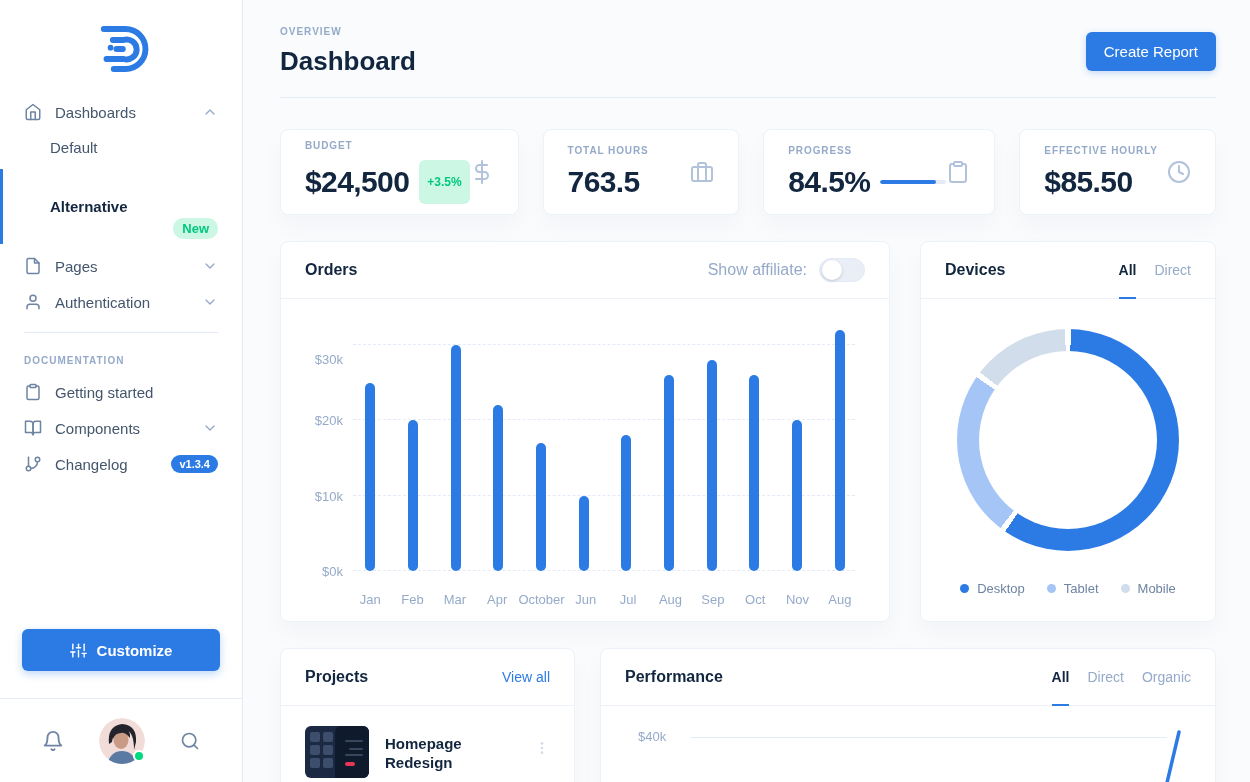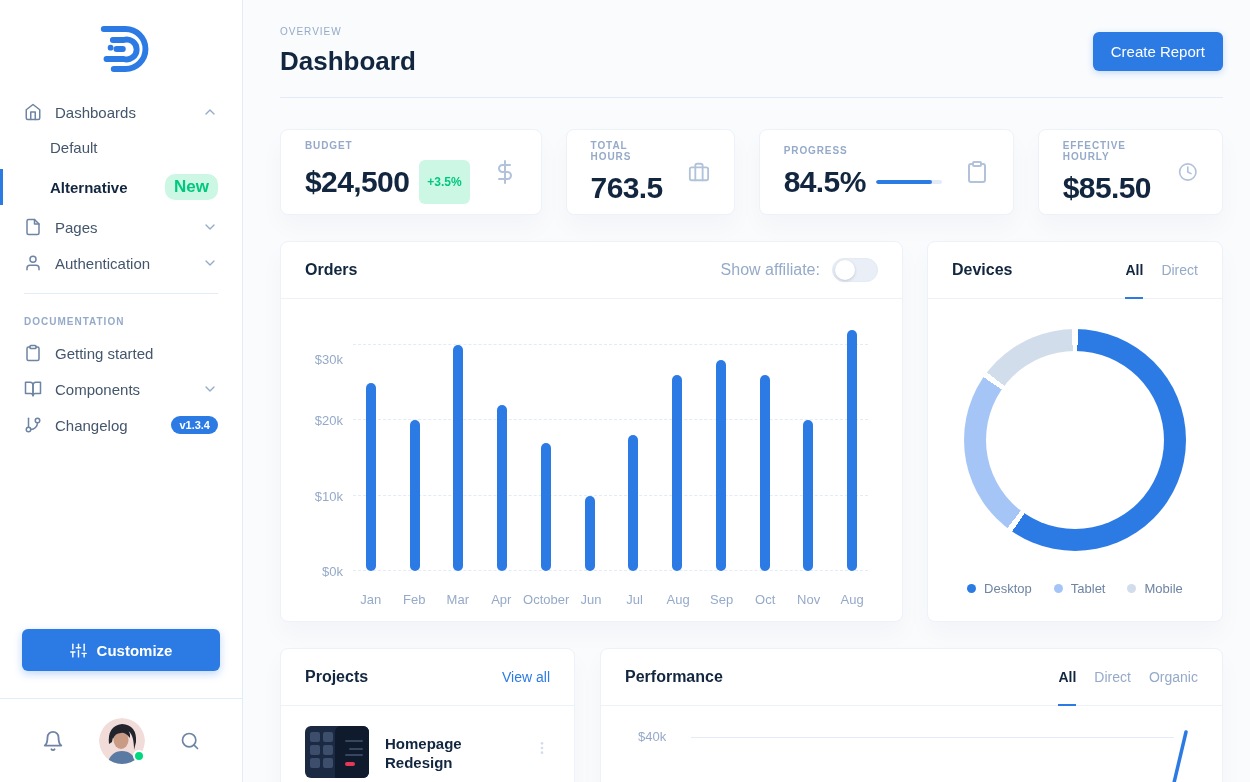--- a/index.html
+++ b/index.html
@@ -16,22 +16,22 @@
   .sidebar { width:243px; min-width:243px; background:#fff; border-right:1px solid #E3EBF6;
              display:flex; flex-direction:column; height:782px; }
   .logo-wrap { margin:20px auto 16px; }
   .nav { font-size:15px; }
   .nav-item { display:flex; align-items:center; gap:13px; padding:9px 24px; color:#44566C; cursor:pointer; }
   .nav-item .icn { width:18px; height:18px; color:#6E84A3; flex:none; }
   .chev { margin-left:auto; color:#95AAC9; width:16px; height:16px; }
   .sub-item { position:relative; display:flex; align-items:center; padding:9px 24px 9px 50px; color:#44566C; cursor:pointer; }
   .sub-item.active { color:#12263F; font-weight:700; }
   .sub-item.active::before { content:""; position:absolute; left:0; top:4px; bottom:4px; width:3px; background:#2C7BE5; }
-  .badge-soft { margin-left:auto; background:#CCF7E5; color:#00C87E; font-size:17px; font-weight:600;
-                padding:3px 9px; border-radius:10px; }
+  .badge-soft { margin-left:auto; background:#CCF7E5; color:#00C87E; font-size:13px; font-weight:600;
+                padding:3px 9px; border-radius:10px;margin-top:44px; }
   .badge-solid { margin-left:auto; background:#2C7BE5; color:#fff; font-size:11px; font-weight:700;
                  padding:3px 8px; border-radius:10px; }
   .side-hr { border:none; border-top:1px solid #E3EBF6; margin:12px 24px; }
   .section-heading { font-size:10px; font-weight:700; letter-spacing:.1em; color:#95AAC9;
                      text-transform:uppercase; padding:10px 24px 8px; }
   .side-spacer { flex:1; }
   .customize-btn { margin:0 22px 27px; height:42px; background:#2C7BE5; color:#fff; border:none;
                    border-radius:6px; font-size:15px; font-weight:600; display:flex; align-items:center;
                    justify-content:center; gap:10px; cursor:pointer; font-family:inherit;
                    box-shadow:0 3px 8px rgba(44,123,229,.3); }
@@ -40,45 +40,45 @@
   .icon-btn { color:#6E84A3; background:none; border:none; cursor:pointer; padding:0; }
   .avatar-wrap { position:relative; width:46px; height:46px; cursor:pointer; }
   .avatar-wrap svg { border-radius:50%; }
   .status-dot { position:absolute; right:0; bottom:2px; width:12px; height:12px; border-radius:50%;
                 background:#00D97E; border:2px solid #fff; }
 
   
   .main { flex:1; padding:0 34px 0 37px; display:flex; flex-direction:column; }
   .page-header { display:flex; align-items:center; justify-content:space-between;
                  padding:26px 0 20px; border-bottom:1px solid #E3EBF6; margin-bottom:31px; }
-  .pretitle { font-size:10px; font-weight:400; letter-spacing:.1em; color:#95AAC9; margin-bottom:9px; }
+  .pretitle { font-size:10px; font-weight:700; letter-spacing:.1em; color:#95AAC9; margin-bottom:9px; }
   .page-title { font-size:26px; font-weight:700; color:#12263F; }
   .primary-btn { background:#2C7BE5; color:#fff; border:none; border-radius:6px; font-size:15px;
                  padding:11px 18px; cursor:pointer; font-family:inherit; box-shadow:0 2px 6px rgba(44,123,229,.25); }
 
   .card { background:#fff; border:1px solid #EDF2F9; border-radius:8px;
           box-shadow:0 12px 24px rgba(18,38,63,.03); }
   .card-header { display:flex; align-items:center; justify-content:space-between;
                  height:57px; padding:0 24px; border-bottom:1px solid #EDF2F9; }
   .card-title { font-size:16px; font-weight:700; color:#12263F; }
 
   
   .stats-row { display:grid; grid-template-columns:repeat(4,1fr); gap:24px; margin-bottom:26px; }
-  .stat-card { padding:19px 24px; display:flex; align-items:center; justify-content:space-between; height:86px;gap:23px; }
+  .stat-card { padding:19px 24px; display:flex; align-items:center; justify-content:space-between; height:86px; }
   .stat-label { font-size:10px; font-weight:700; letter-spacing:.09em; color:#95AAC9; margin-bottom:9px; }
   .stat-value-row { display:flex; align-items:center; gap:10px; }
   .stat-value { font-size:30px; font-weight:700; color:#12263F; letter-spacing:-.02em; }
   .stat-icon { color:#B1C2DA; width:24px; height:24px; }
   .delta-badge { background:#CCF7E5; color:#00C87E; font-size:12px; font-weight:600;
                  padding:15px 8px; border-radius:6px; }
   .mini-progress { width:66px; height:4px; background:#E3EBF6; border-radius:2px; overflow:hidden; }
   .mini-progress > div { height:100%; background:#2C7BE5; border-radius:2px; }
 
   
-  .charts-row { display:grid; grid-template-columns:1fr 296px; gap:24px; }
+  .charts-row { display:grid; grid-template-columns:1fr 296px; gap:30px; }
   .toggle-row { display:flex; align-items:center; gap:12px; color:#95AAC9; font-size:16px; }
   .toggle { width:46px; height:24px; border-radius:12px; background:#E9EEF7; position:relative;
             cursor:pointer; border:1px solid #E3EBF6; }
   .toggle-knob { position:absolute; left:2px; top:1px; width:20px; height:20px; border-radius:50%;
                  background:#fff; box-shadow:0 1px 3px rgba(18,38,63,.2); }
 
   .orders-body { padding:26px 24px 14px; }
   .chart-wrap { position:relative; height:282px; }
   .grid-line { position:absolute; left:48px; right:10px; border-top:1px dashed #E3EBF6; }
   .y-label { position:absolute; left:0; width:38px; text-align:right; font-size:13px; color:#95AAC9;

